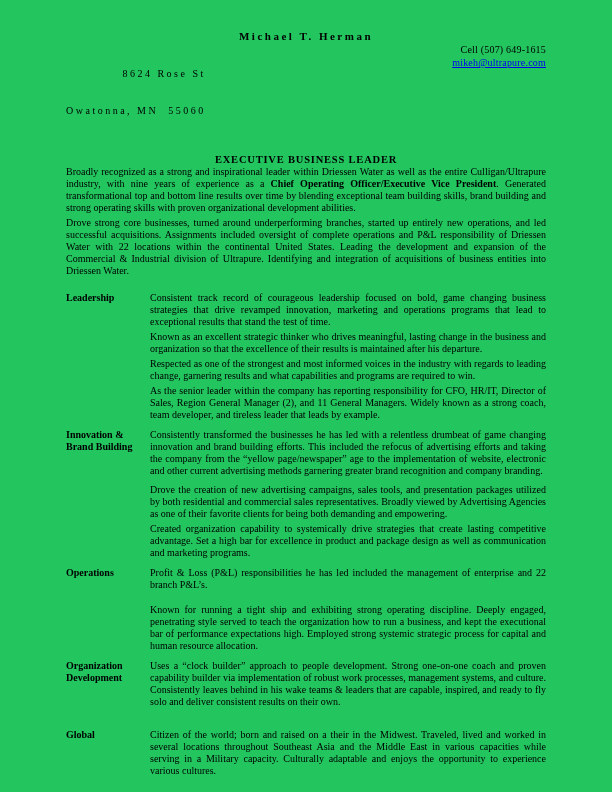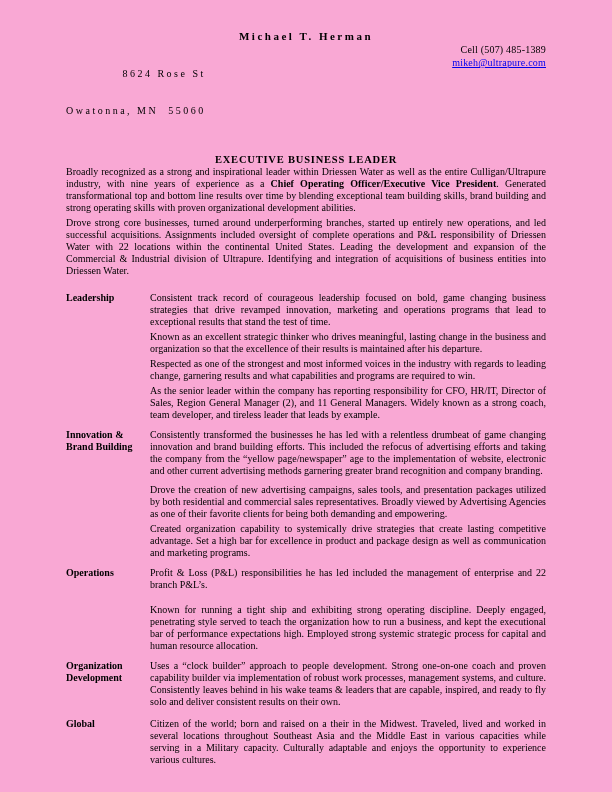--- a/index.html
+++ b/index.html
@@ -5,21 +5,21 @@
   html, body {
     margin: 0;
     padding: 0;
     background: #ffffff;
   }
   .page {
     position: relative;
     width: 612px;
     height: 792px;
     margin: 0 auto;
-    background: #f9a8d4;
+    background: #22c55e;
     color: #000000;
     font-family: "Liberation Serif", "DejaVu Serif", serif;
     font-size: 10px;
     line-height: 12px;
     box-sizing: border-box;
     padding: 30px 66px 0 66px;
     overflow: hidden;
   }
   .name {
     text-align: center;
@@ -65,21 +65,21 @@
   .summary-2 { margin-top: 27px; }
   .bold-inline { font-weight: bold; }
   .sections { margin-top: 15px; }
   .section {
     display: grid;
     grid-template-columns: 84px 1fr;
     column-gap: 0;
     margin-top: 5px;
   }
   .section.gap-lg { }
-  .section.gap-md { margin-top: 7px; }
+  .section.gap-md { margin-top: 18px; }
   .section-label {
     font-weight: bold;
     padding-right: 8px;
   }
   .section-body p.body-par { margin: 0 0 3px 0; }
   .section-body p.p-gap-md { margin-top: 7px; font-family: Liberation Serif, serif; }
   .section-body p.p-gap-lg { margin-top: 13px; }
 </style>
 </head>
 <body>
@@ -87,21 +87,21 @@
 <div class="page">
 
   <div class="name">Michael T. Herman</div>
 
   <div class="contact-row">
     <div class="address">
       <div>8624 Rose St</div>
       <div>Owatonna, MN  55060</div>
     </div>
     <div class="contact">
-      <div>Cell (507) 485-1389</div>
+      <div>Cell (507) 649-1615</div>
       <div><a class="email-link">mikeh@ultrapure.com</a></div>
     </div>
   </div>
 
   <div class="doc-title">EXECUTIVE BUSINESS LEADER</div>
 
   <p class="body-par summary-1"><span>Broadly recognized as a strong and inspirational leader within Driessen Water as well as the entire Culligan/Ultrapure industry, with nine years of experience as a </span><span class="bold-inline">Chief Operating Officer/Executive Vice President</span><span>.  Generated transformational top and bottom line results over time by blending exceptional team building skills, brand building and strong operating skills with proven organizational development abilities.</span></p>
 
   <p class="body-par summary-2">Drove strong core businesses, turned around underperforming branches, started up entirely new operations, and led successful acquisitions.  Assignments included oversight of complete operations and P&amp;L responsibility of Driessen Water with 22 locations within the continental United States. Leading the development and expansion of the Commercial &amp; Industrial division of Ultrapure.  Identifying and integration of acquisitions of business entities into Driessen Water.</p>
 

